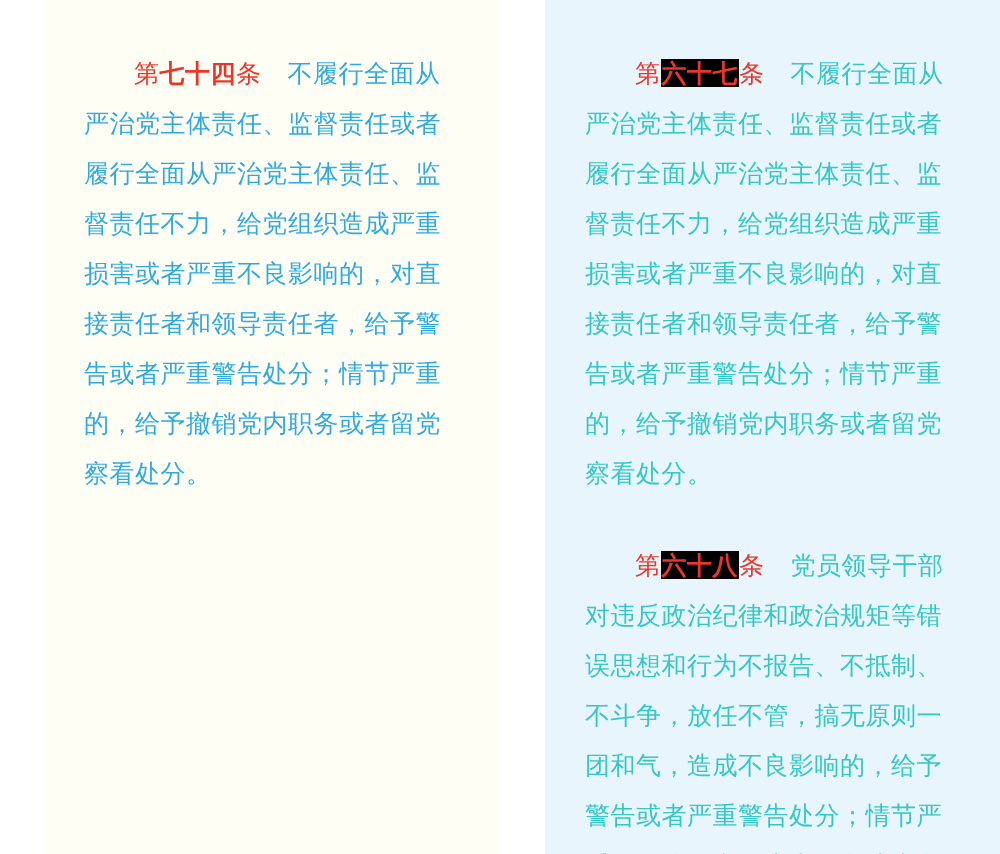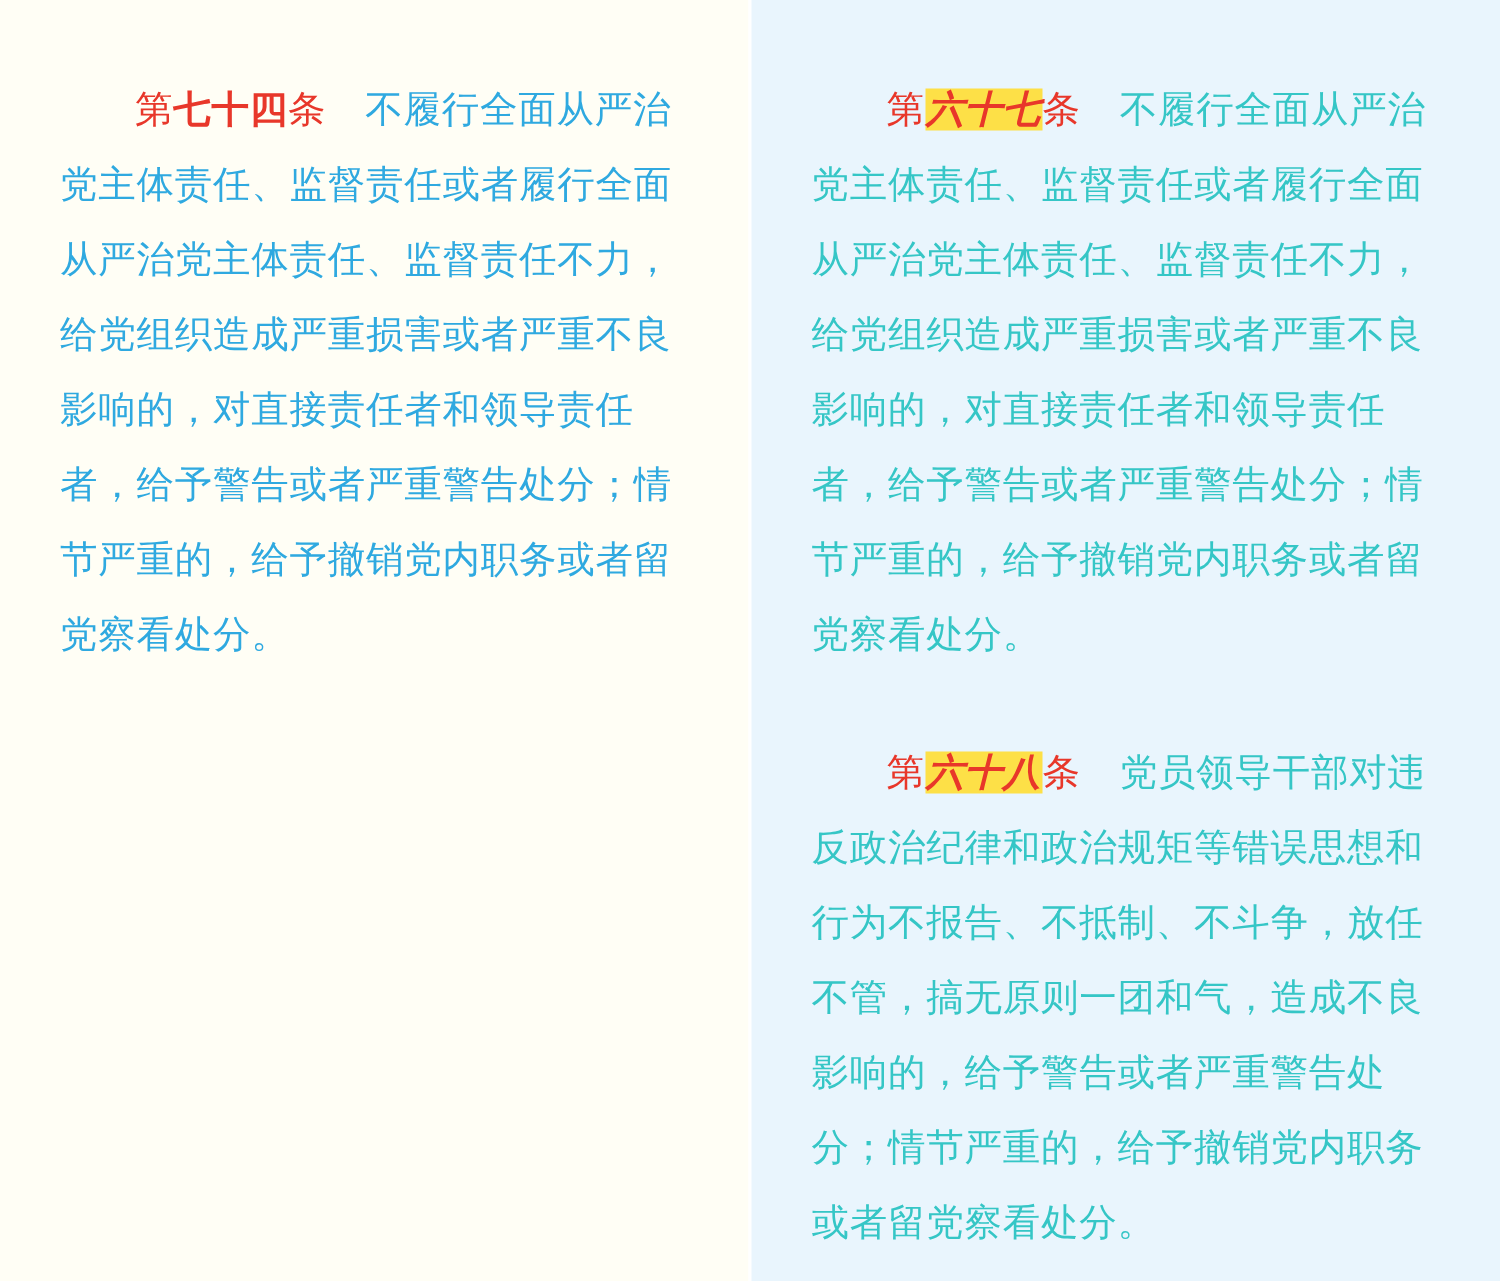--- a/index.html
+++ b/index.html
@@ -16,20 +16,21 @@
   .page {
     display: flex;
     width: 1000px;
     height: 854px;
   }
   .column {
     box-sizing: border-box;
     width: 500px;
     height: 854px;
     padding: 48px 40px 0 40px;
+    margin-left: 44px;
   }
   .column-left {
     background: #fffef5;
   }
   .column-right {
     background: #e9f5fd;
   }
   .divider {
     width: 2px;
     height: 854px;
@@ -54,23 +55,22 @@
     color: #35c6c6;
   }
   .art-num {
     color: #e8372a;
     font-weight: bold;
   }
   .art-num-plain {
     color: #e8372a;
   }
   .hl {
-    background: #fde047;
+    background: #000000;
     padding: 0 1px;
-    font-style: italic;
   }
   .gap {
     display: inline-block;
     width: 26px;
   }
 </style>
 </head>
 <body>
 
 <div class="page">

